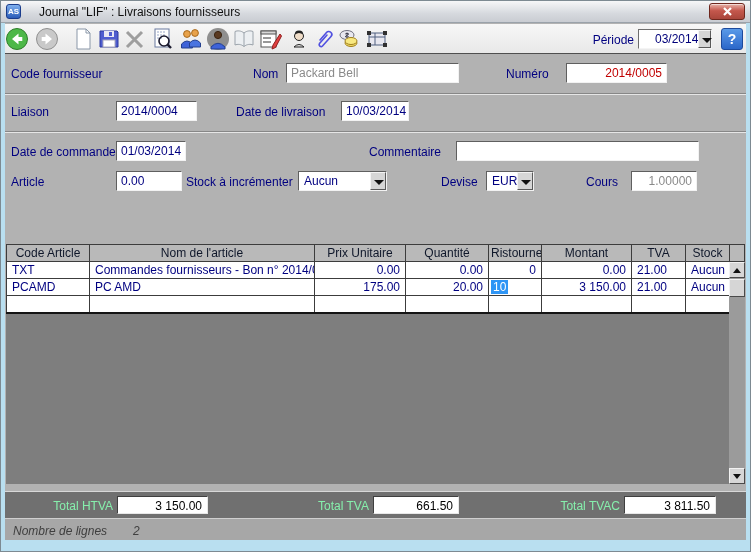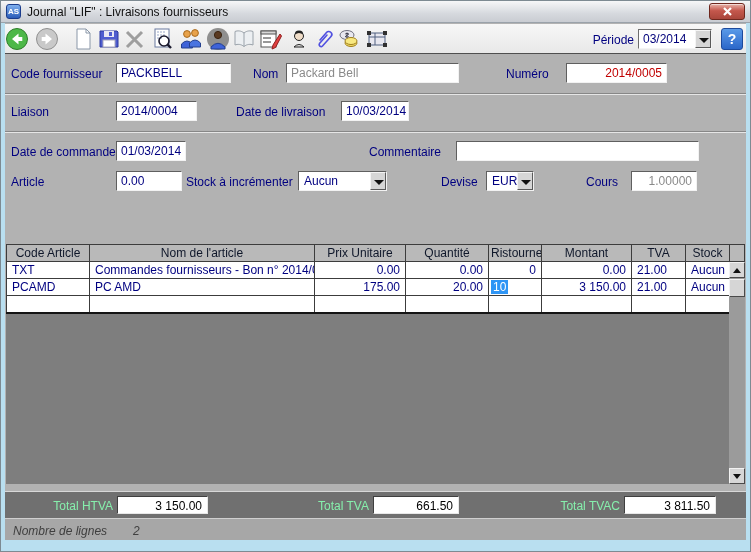--- a/index.html
+++ b/index.html
@@ -16,21 +16,21 @@
   .edge.right { right:0; top:22px; width:4px;  height:530px; }
   .edge.bottom{ left:0;  bottom:0; width:751px; height:11px; }
 
   
   #titlebar {
     position:absolute; left:0; top:0; width:751px; height:22px;
     background:linear-gradient(#f6f7f8, #d6d9de 60%, #c9ccd2);
     border-bottom:1px solid #9aa2aa; display:flex; align-items:center; z-index:60;
   }
   #app-badge {
-    width:15px; height:15px; margin:0 6px 0 5px; border-radius:3px;
+    width:15px; height:15px; margin:0 18px 0 5px; border-radius:3px;
     background:linear-gradient(#7fb0ee,#2a5cb8); border:1px solid #1a3c8c;
     color:#fff; font-size:8px; font-weight:bold; text-align:center; line-height:13px;
   }
   #title-text { font-size:12px; color:#111; }
   #close-btn {
     position:absolute; right:7px; top:2px; width:36px; height:17px; border-radius:3px;
     background:linear-gradient(#e7b3a9, #c4574c 45%, #a9463b);
     border:1px solid #6e271e; box-shadow:inset 0 1px 0 rgba(255,255,255,.55);
     display:flex; align-items:center; justify-content:center;
   }
@@ -39,21 +39,21 @@
   #toolbar {
     position:absolute; left:0; top:23px; width:751px; height:30px;
     background:linear-gradient(#f7f7f7,#e8e8e8); border-bottom:1px solid #4f4f4f; z-index:40;
   }
   .tb-icon { position:absolute; top:3px; width:24px; height:24px; }
   #period-label { position:absolute; right:118px; top:9px; font-size:12px; color:#000080; }
   #period-combo {
     position:absolute; right:40px; top:5px; width:74px; height:20px; background:#fff;
     border:1px solid; border-color:#6e6e6e #f4f4f4 #f4f4f4 #6e6e6e; display:flex;
   }
-  #period-value { flex:1; font-size:12px; color:#00007a; padding:2px 0 0 4px; }
+  #period-value { flex:1; font-size:12px; color:#00007a; padding:2px 0 0 16px; }
   .combo-btn {
     width:16px; height:100%; background:#d6d6d6; position:relative;
     border:1px solid; border-color:#f4f4f4 #5a5a5a #5a5a5a #f4f4f4;
   }
   .combo-btn:after {
     content:""; position:absolute; left:3px; top:7px;
     border-left:5px solid transparent; border-right:5px solid transparent; border-top:5px solid #111;
   }
   #help-btn {
     position:absolute; right:9px; top:4px; width:22px; height:22px; border-radius:3px;
@@ -207,21 +207,20 @@
 
     <div id="period-label" class="lbl">Période</div>
     <div id="period-combo">
       <div id="period-value">03/2014</div>
       <div class="combo-btn"></div>
     </div>
     <div id="help-btn">?</div>
   </div>
 
   <div class="lbl" style="left:10px; top:66px">Code fournisseur</div>
-  <div class="fld" style="left:115px; top:62px; width:115px">PACKBELL</div>
   <div class="lbl" style="left:252px; top:66px">Nom</div>
   <div class="fld disabled" style="left:285px; top:62px; width:173px">Packard Bell</div>
   <div class="lbl" style="left:505px; top:66px">Numéro</div>
   <div class="fld red" style="left:565px; top:62px; width:101px">2014/0005</div>
 
   <div class="divider" style="top:92px"></div>
 
   <div class="lbl" style="left:10px; top:104px">Liaison</div>
   <div class="fld" style="left:115px; top:100px; width:81px">2014/0004</div>
   <div class="lbl" style="left:235px; top:104px">Date de livraison</div>

